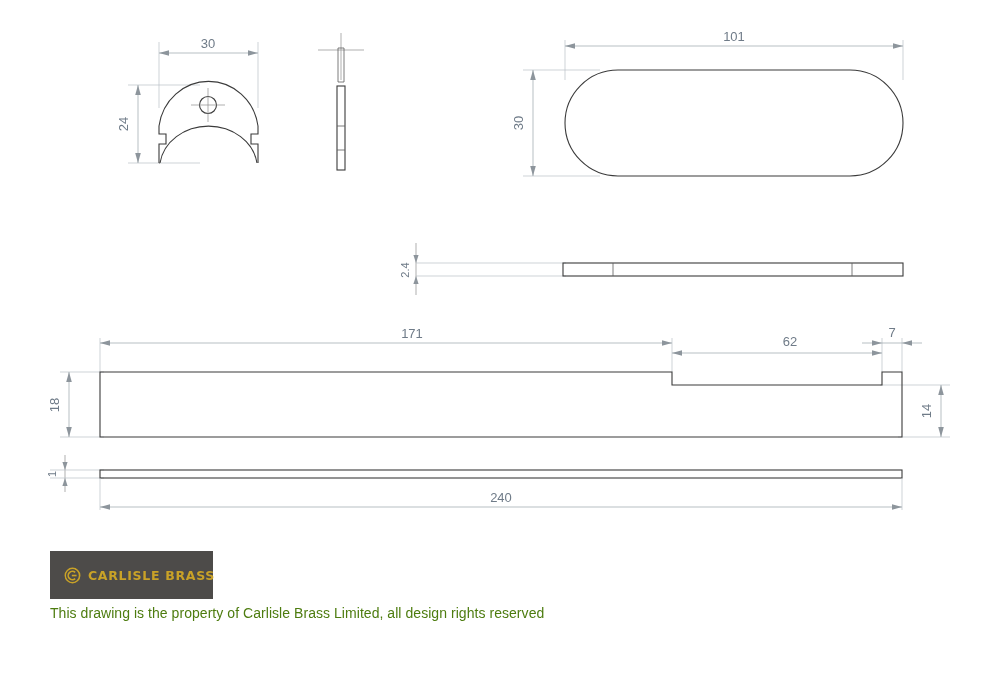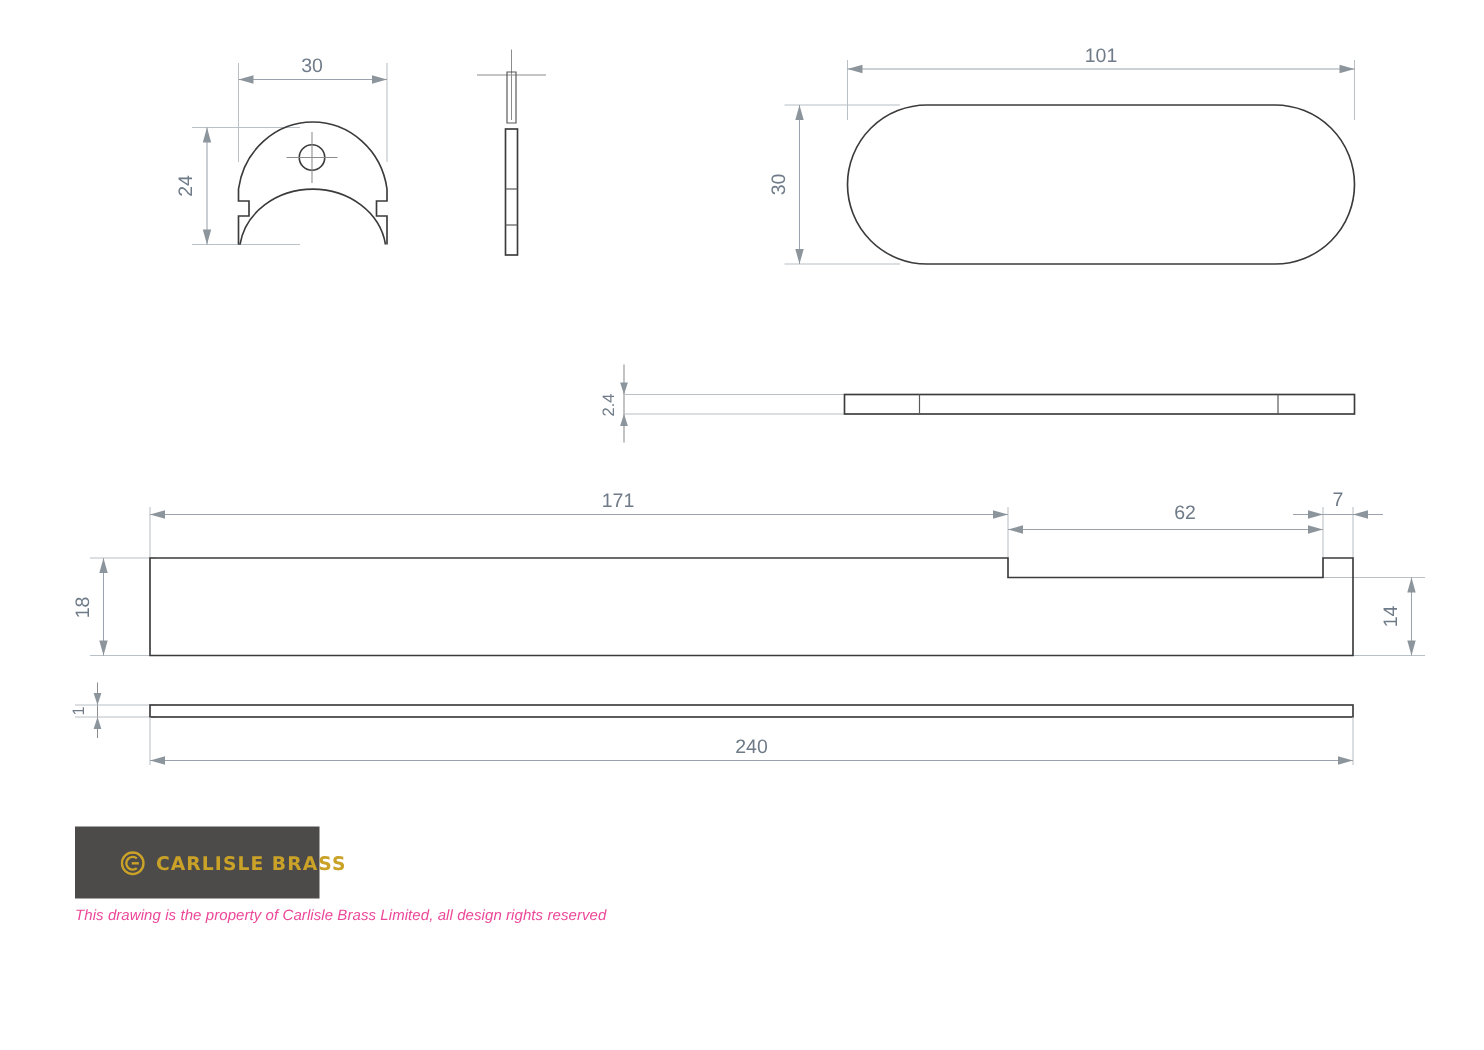--- a/index.html
+++ b/index.html
@@ -28,21 +28,21 @@
     left: 50px;
     top: 551px;
     width: 600px;
   }
   .logo-plate {
     width: 163px;
     height: 48px;
     background: #4d4b49;
     display: flex;
     align-items: center;
-    padding-left: 30px;
+    padding-left: 14px;
     box-sizing: border-box;
   }
   .logo-mark {
     width: 17px;
     height: 17px;
     flex: 0 0 17px;
     margin-right: 7px;
     display: block;
   }
   .logo-word {
@@ -58,24 +58,23 @@
     font-family: "Liberation Sans", sans-serif;
     font-size: 27px;
     font-weight: 400;
     color: #231f20;
     letter-spacing: 0.2px;
     line-height: 1.05;
   }
   .rights-note {
     margin-top: 6px;
     font-family: "Liberation Sans", sans-serif;
-    font-size: 10px;
-    color: #ec4899;
+    font-size: 14px;
+    color: #4d7c0f;
     letter-spacing: 0.05px;
-    font-style: italic;
   }
   .dim-text {
     font-family: "Liberation Sans", sans-serif;
     font-size: 13px;
     fill: #6f7b88;
   }
   .dim-text-sm {
     font-family: "Liberation Sans", sans-serif;
     font-size: 11px;
     fill: #6f7b88;

